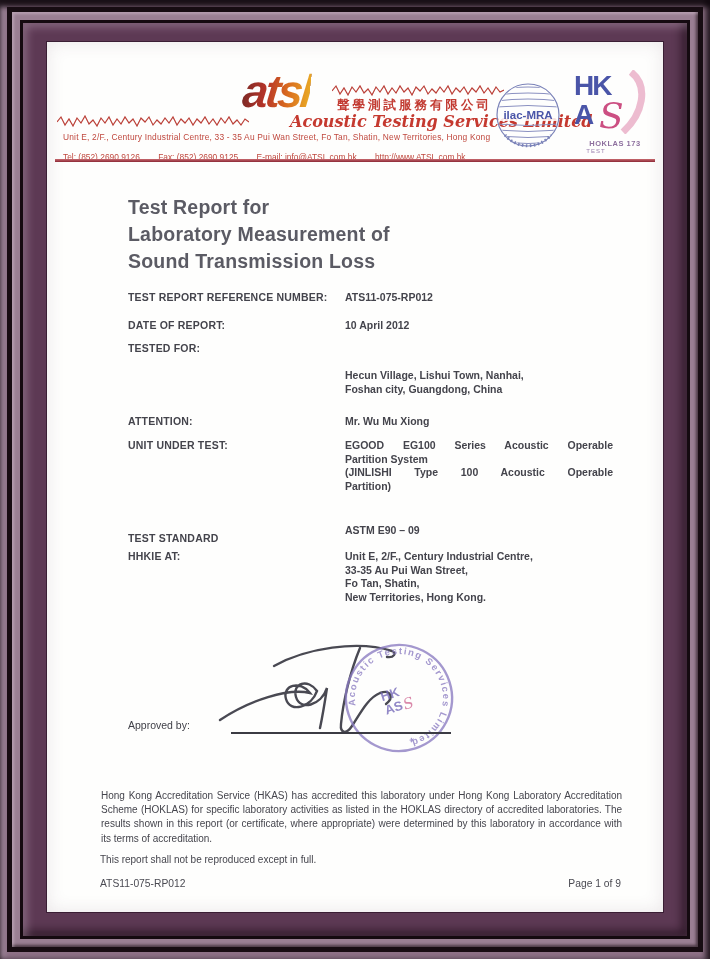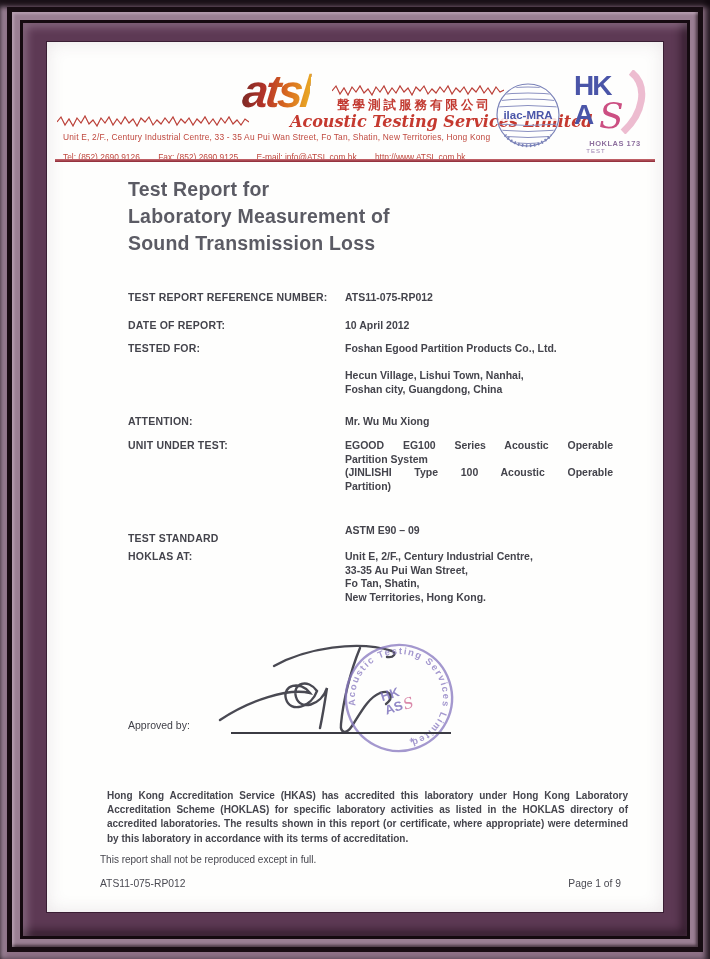--- a/index.html
+++ b/index.html
@@ -36,41 +36,41 @@
   .hdr-contacts span { margin-right:16px; }
   .hdr-rule { position:absolute; left:8px; top:117px; width:600px; height:3px;
               background:linear-gradient(#c86a70,#8c2835); }
   .ilac { position:absolute; left:448px; top:40px; }
   .hkas { position:absolute; left:526px; top:28px; width:84px; }
   .hkas-sub1 { margin-top:1px; text-align:center; font-size:7.5px; font-weight:bold;
                color:#8d6f9e; letter-spacing:.5px; }
   .hkas-sub2 { text-align:center; width:46px; font-size:6px; color:#9a7fae; letter-spacing:1px; }
 
   
-  .title { position:absolute; left:81px; top:134px; font-size:19.5px; font-weight:bold;
+  .title { position:absolute; left:81px; top:152px; font-size:19.5px; font-weight:bold;
            color:#5b5b64; line-height:27px; letter-spacing:.2px; }
 
   
   .lbl { position:absolute; left:81px; width:212px; font-size:10.5px; font-weight:bold;
          color:#44444c; letter-spacing:.2px; }
   .val { position:absolute; left:298px; width:268px; font-size:10.5px; font-weight:bold;
          color:#44444c; line-height:13.6px; }
   .jl { text-align:justify; text-align-last:justify; }
 
   
   .approved-by { position:absolute; left:81px; top:677px; font-size:10.5px; color:#3f3f47; }
   .sig-line { position:absolute; left:184px; top:690px; width:220px; border-top:2px solid #3b3b43; }
   .sig-svg { position:absolute; left:155px; top:594px; }
   .stamp { position:absolute; left:292px; top:596px; opacity:.78; }
   .signatory { position:absolute; left:188px; top:696px; font-size:10.4px; line-height:13.6px;
                color:#3c3c44; }
 
   
-  .accr { position:absolute; left:60px; top:747px; width:521px; font-size:10px;
-          line-height:14.2px; color:#45454d; text-align:justify;font-weight:bold; }
+  .accr { position:absolute; left:54px; top:747px; width:521px; font-size:10px;
+          line-height:14.2px; color:#45454d; text-align:justify; }
   .note { position:absolute; left:53px; top:812px; font-size:10px; color:#45454d;text-align:right; }
   .foot { position:absolute; left:53px; top:836px; width:521px; display:flex;
           justify-content:space-between; font-size:10.3px; color:#4a4a52; }
 </style>
 </head>
 <body>
 
 <div class="scene">
   <div class="frame-outer"></div>
   <div class="frame-black1"></div>
@@ -138,42 +138,41 @@
       <div>Sound Transmission Loss</div>
     </div>
 
     <div class="lbl" style="top:249px">TEST REPORT REFERENCE NUMBER:</div>
     <div class="val" style="top:249px">ATS11-075-RP012</div>
 
     <div class="lbl" style="top:277px">DATE OF REPORT:</div>
     <div class="val" style="top:277px">10 April 2012</div>
 
     <div class="lbl" style="top:300px">TESTED FOR:</div>
-    <div class="val" style="top:300px">Foshan Egood Partition Products Co., Ltd.</div>
 
     <div class="val" style="top:327px">
       <div>Hecun Village, Lishui Town, Nanhai,</div>
       <div>Foshan city, Guangdong, China</div>
     </div>
 
     <div class="lbl" style="top:373px">ATTENTION:</div>
     <div class="val" style="top:373px">Mr. Wu Mu Xiong</div>
 
     <div class="lbl" style="top:397px">UNIT UNDER TEST:</div>
     <div class="val" style="top:397px">
       <div class="jl">EGOOD EG100 Series Acoustic Operable</div>
       <div>Partition System</div>
       <div class="jl">(JINLISHI Type 100 Acoustic Operable</div>
       <div>Partition)</div>
     </div>
 
     <div class="lbl" style="top:490px">TEST STANDARD</div>
     <div class="val" style="top:482px">ASTM E90 – 09</div>
 
-    <div class="lbl" style="top:508px">HOKLAS AT:</div>
+    <div class="lbl" style="top:508px">HHKIE AT:</div>
     <div class="val" style="top:508px">
       <div>Unit E, 2/F., Century Industrial Centre,</div>
       <div>33-35 Au Pui Wan Street,</div>
       <div>Fo Tan, Shatin,</div>
       <div>New Territories, Hong Kong.</div>
     </div>
 
     <svg class="sig-svg" width="256" height="118" viewBox="0 0 256 118">
       <g fill="none" stroke="#3a3a44" stroke-width="2.4" stroke-linecap="round" opacity=".92">
         <path d="M72,30 C104,12 156,4 190,15 c5,2 2,7 -5,6"></path>

